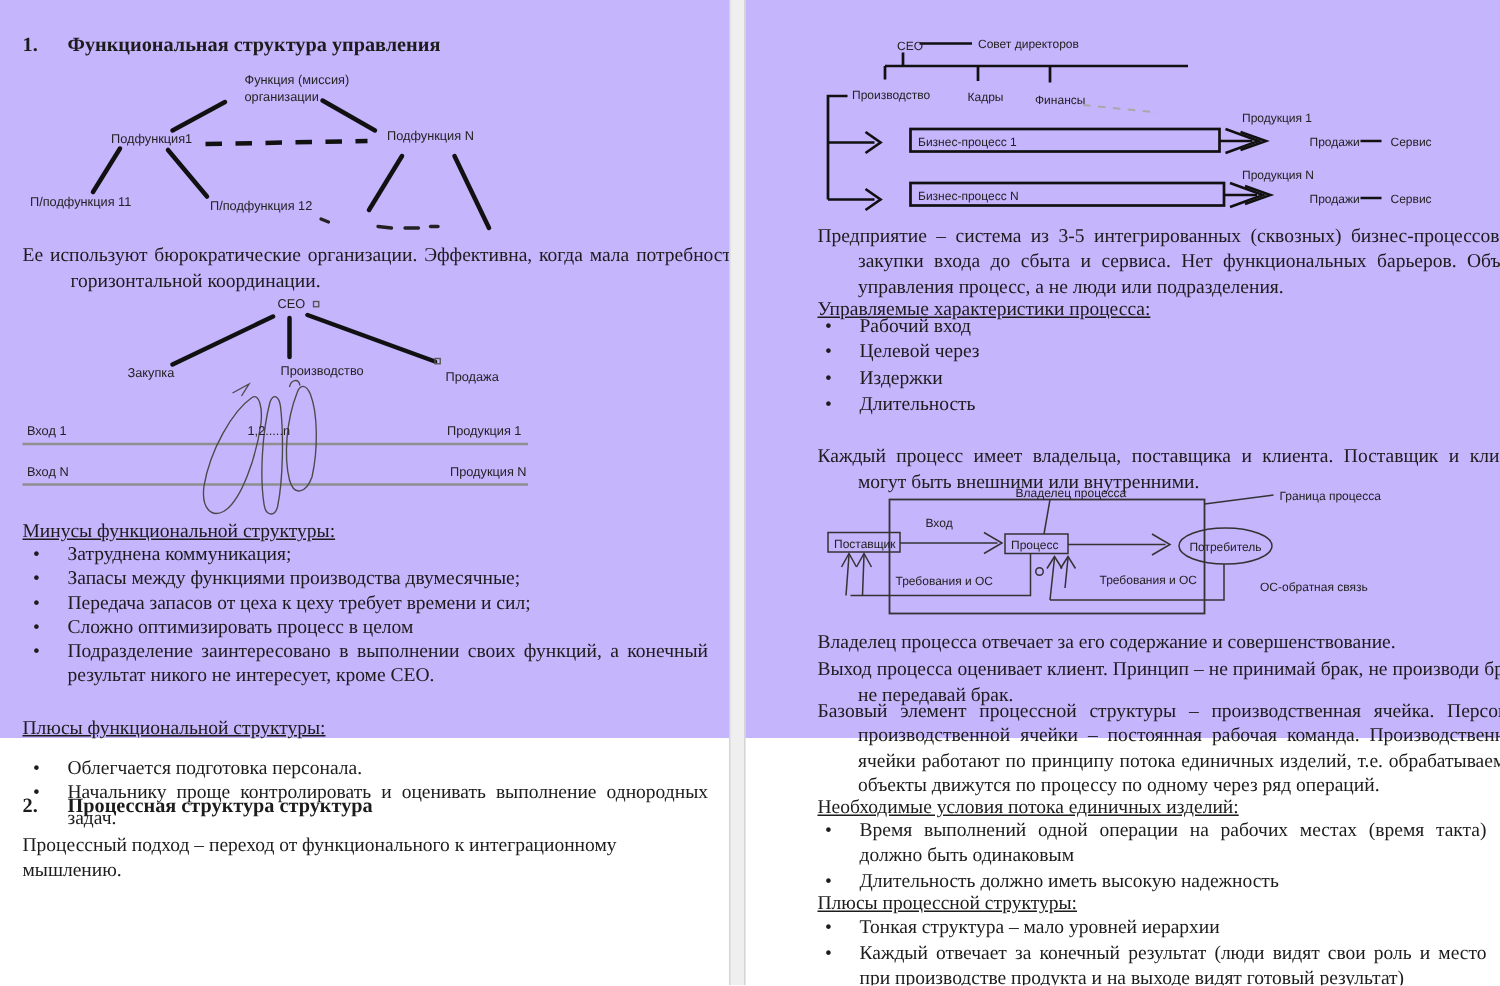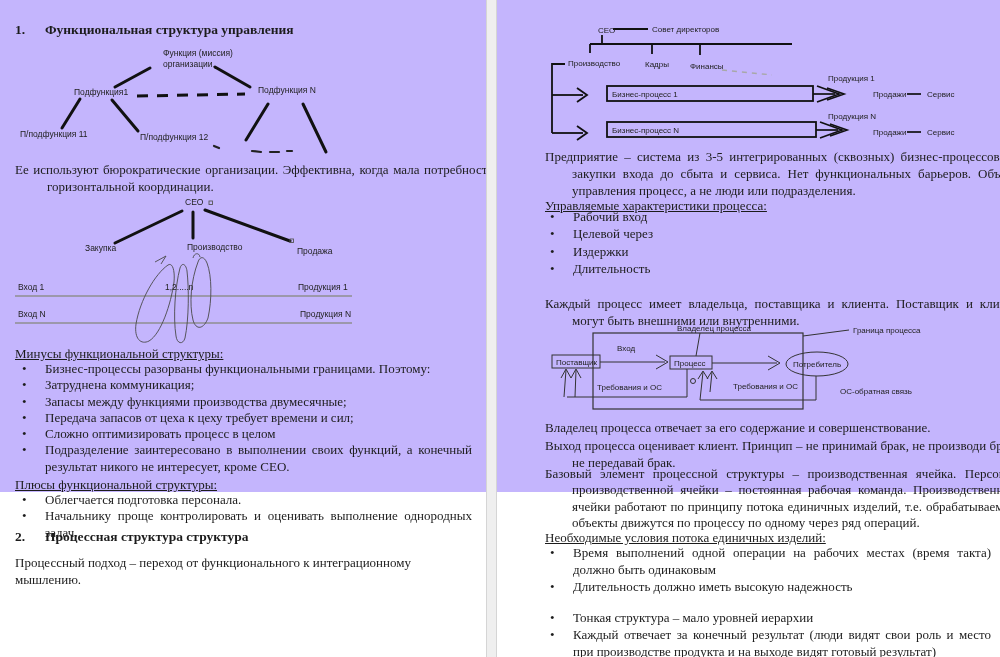--- a/index.html
+++ b/index.html
@@ -89,30 +89,29 @@
       <text x="289" y="62">Продажа</text>
       <text x="10" y="98">Вход 1</text>
       <text x="157" y="98">1,2.....n</text>
       <text x="290" y="98">Продукция 1</text>
       <text x="10" y="125">Вход N</text>
       <text x="292" y="125">Продукция N</text>
     </svg>
 
     <div class="abs uh" style="left:15px;top:345px;">Минусы функциональной структуры:</div>
     <ul class="abs blist" style="left:15px;top:361px;width:457px;">
-      <li>Бизнес-процессы разорваны функциональными границами. Поэтому:</li>
       <li>Затруднена коммуникация;</li>
       <li>Запасы между функциями производства двумесячные;</li>
       <li>Передача запасов от цеха к цеху требует времени и сил;</li>
       <li>Сложно оптимизировать процесс в целом</li>
       <li>Подразделение заинтересовано в выполнении своих функций, а конечный результат никого не интересует, кроме CEO.</li>
     </ul>
 
     <div class="abs uh" style="left:15px;top:476px;">Плюсы функциональной структуры:</div>
-    <ul class="abs blist" style="left:15px;top:492px;width:457px;">
+    <ul class="abs blist" style="left:15px;top:504px;width:457px;">
       <li>Облегчается подготовка персонала.</li>
       <li>Начальнику проще контролировать и оценивать выполнение однородных задач.</li>
     </ul>
 
     <div class="abs h" style="left:15px;top:528px;width:460px;">
       <span class="num">2.</span><span>Процессная структура структура</span>
     </div>
 
     <div class="abs body" style="left:15px;top:554px;width:460px;">Процессный подход – переход от функционального к интеграционному мышлению.</div>
   </div>
@@ -213,18 +212,19 @@
     <div class="abs body just hang27" style="left:48px;top:419px;width:446px;">Владелец процесса отвечает за его содержание и совершенствование.</div>
     <div class="abs body just hang27" style="left:48px;top:437px;width:446px;">Выход процесса оценивает клиент. Принцип – не принимай брак, не производи брак, не передавай брак.</div>
     <div class="abs body just hang27" style="left:48px;top:466px;width:446px;line-height:16.4px;">Базовый элемент процессной структуры – производственная ячейка. Персонал производственной ячейки – постоянная рабочая команда. Производственные ячейки работают по принципу потока единичных изделий, т.е. обрабатываемые объекты движутся по процессу по одному через ряд операций.</div>
 
     <div class="abs uh" style="left:48px;top:529px;">Необходимые условия потока единичных изделий:</div>
     <ul class="abs blist" style="left:48px;top:544px;width:446px;">
       <li style="line-height:17.2px">Время выполнений одной операции на рабочих местах (время такта) должно быть одинаковым</li>
       <li style="line-height:17.2px">Длительность должно иметь высокую надежность</li>
     </ul>
 
+    <div class="abs uh" style="left:48px;top:593px;">Плюсы процессной структуры:</div>
     <ul class="abs blist" style="left:48px;top:610px;width:446px;">
       <li style="line-height:16.8px">Тонкая структура – мало уровней иерархии</li>
       <li style="line-height:16.8px">Каждый отвечает за конечный результат (люди видят свои роль и место при производстве продукта и на выходе видят готовый результат)</li>
     </ul>
   </div>
 </div>
 
 </body></html>

